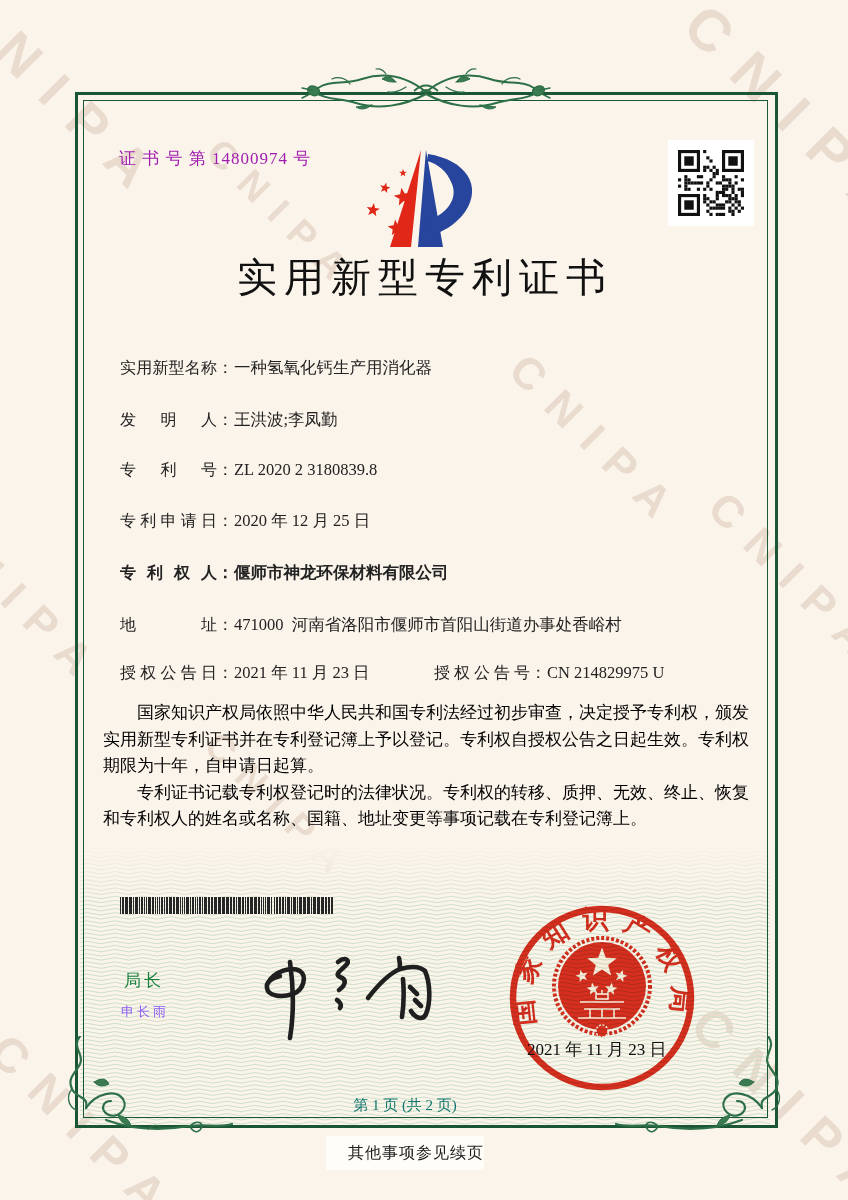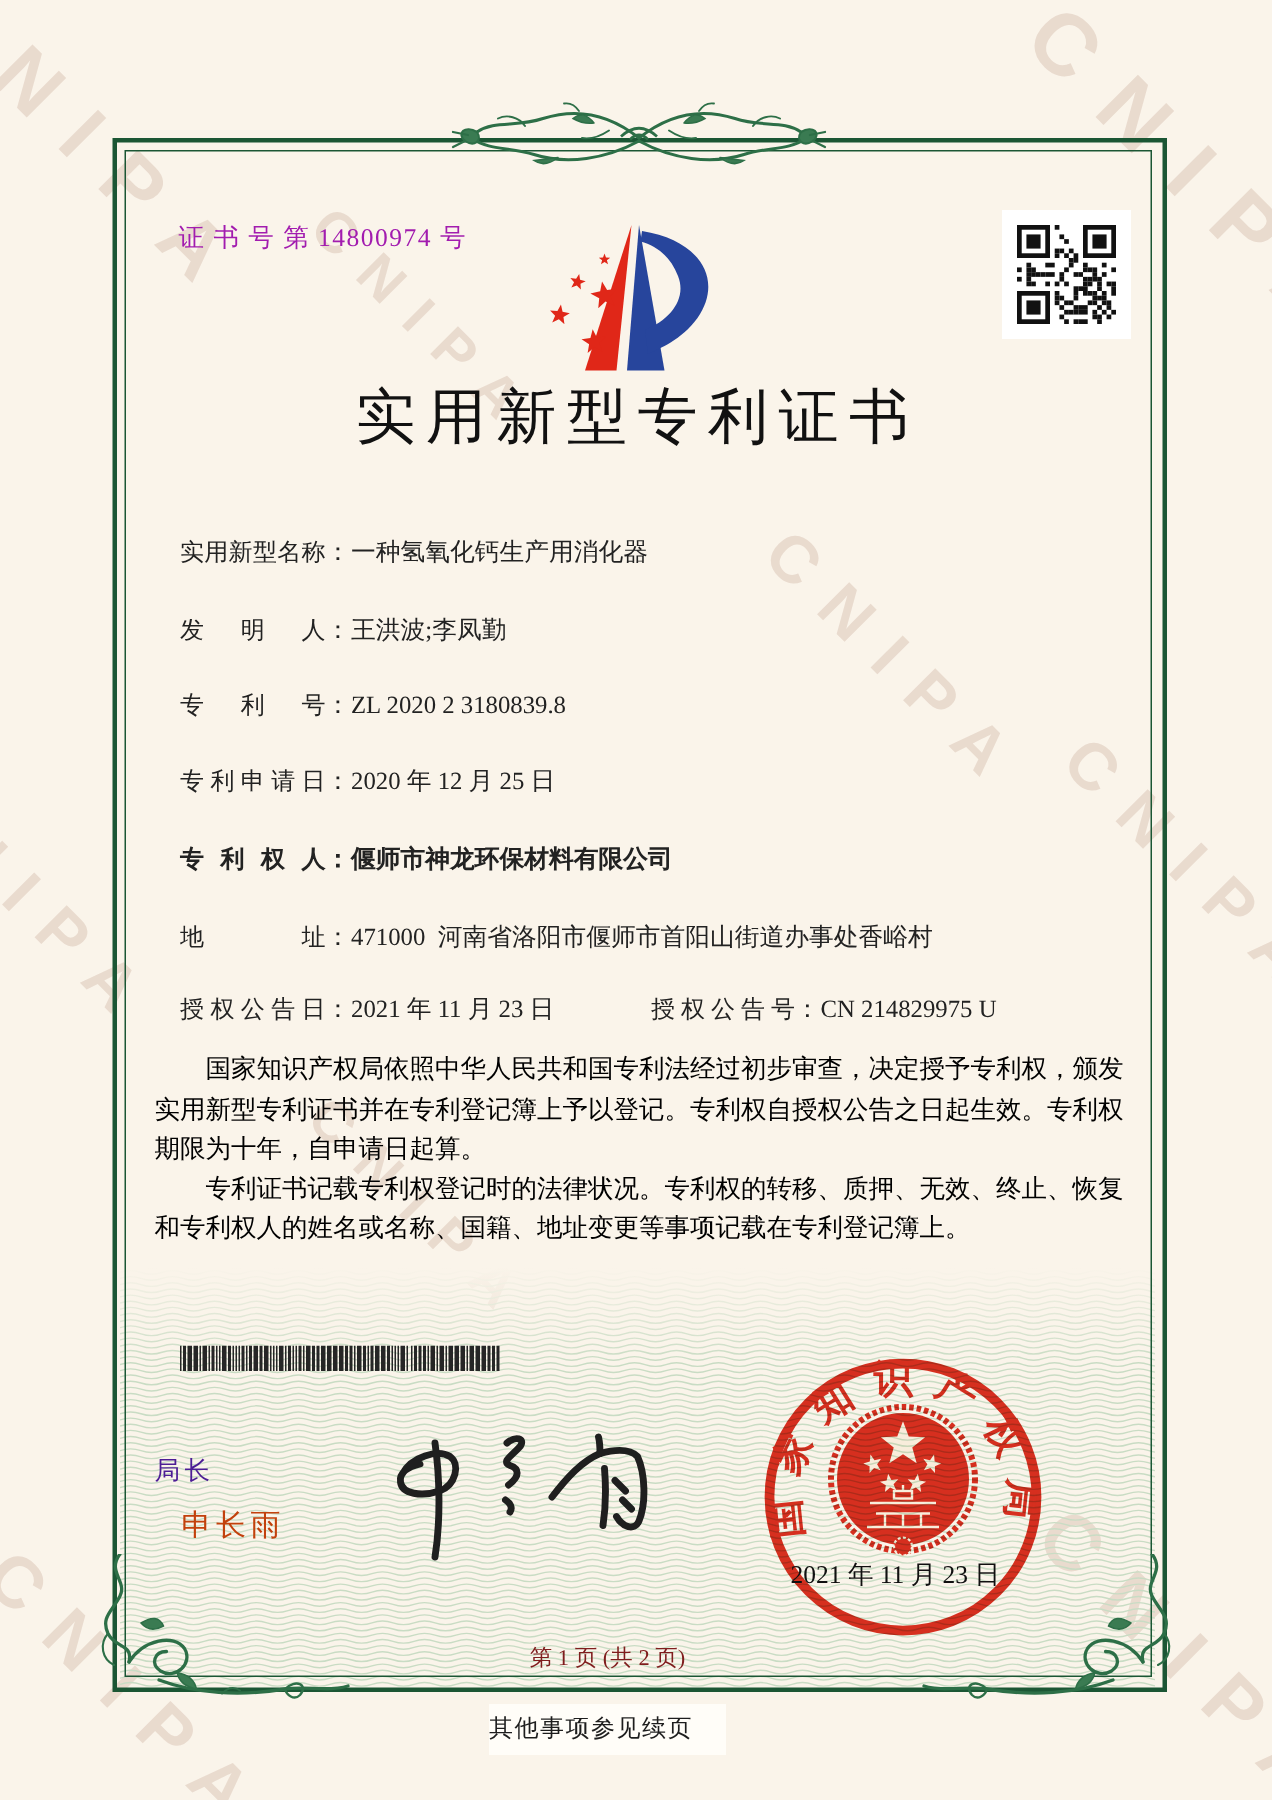--- a/index.html
+++ b/index.html
@@ -34,29 +34,29 @@
   .fcolon{display:inline-block;width:17px;}
   .fval{white-space:pre;}
   .pair2{position:absolute;left:314px;top:0;}
   .pair2 .flabel{width:96px;}
   
   .bodytext{position:absolute;left:103px;top:700px;width:646px;font-size:17px;line-height:26.5px;
             text-align:justify;z-index:6;color:#000000;}
   .bodytext p{margin:0;text-indent:2em;}
   
   #barcode{position:absolute;left:120px;top:897px;z-index:6;}
-  .role{position:absolute;left:103px;top:969px;font-size:17px;letter-spacing:3px;z-index:6;color:#4c1d95;}
-  .name{position:absolute;left:121px;top:1003px;font-size:20px;letter-spacing:3px;z-index:6;color:#c2410c;}
+  .role{position:absolute;left:124px;top:969px;font-size:17px;letter-spacing:3px;z-index:6;color:#15803d;}
+  .name{position:absolute;left:121px;top:1003px;font-size:13px;letter-spacing:3px;z-index:6;color:#8b5cf6;}
   .sig{position:absolute;left:248px;top:938px;z-index:6;}
   .seal{position:absolute;left:505px;top:895px;z-index:6;mix-blend-mode:multiply;opacity:.95;}
   .sealdate{position:absolute;left:527px;top:1038px;font-size:17px;white-space:pre;z-index:7;color:#101010;}
   .pageinfo{position:absolute;left:75px;top:1096px;width:660px;text-align:center;font-size:15px;
-            white-space:pre;z-index:6;color:#7f1d1d;}
+            white-space:pre;z-index:6;color:#0f766e;}
   .contnote{position:absolute;left:326px;top:1136px;width:158px;height:34px;background:#fffdf8;
-            text-align:left;line-height:34px;font-size:16px;z-index:6;color:#1d1d1d;letter-spacing:1px;}
+            text-align:right;line-height:34px;font-size:16px;z-index:6;color:#1d1d1d;letter-spacing:1px;}
 </style>
 </head>
 <body>
 
 <div class="page">
 
   <div class="wm" style="left:60px;top:95px;font-size:54px;">CNIPA</div>
   <div class="wm" style="left:282px;top:215px;font-size:38px;">CNIPA</div>
   <div class="wm" style="left:800px;top:120px;font-size:58px;">CNIPA</div>
   <div class="wm" style="left:597px;top:442px;font-size:44px;">CNIPA</div>

